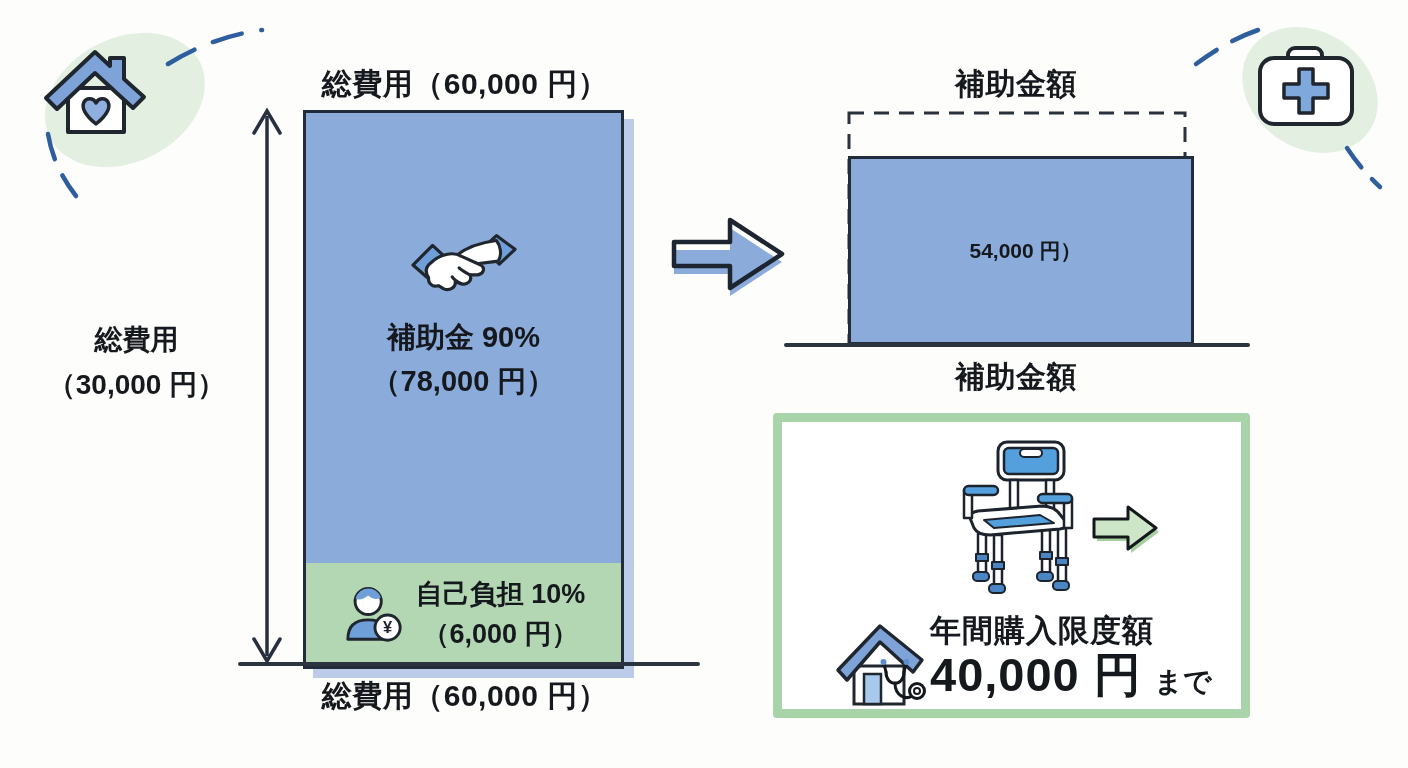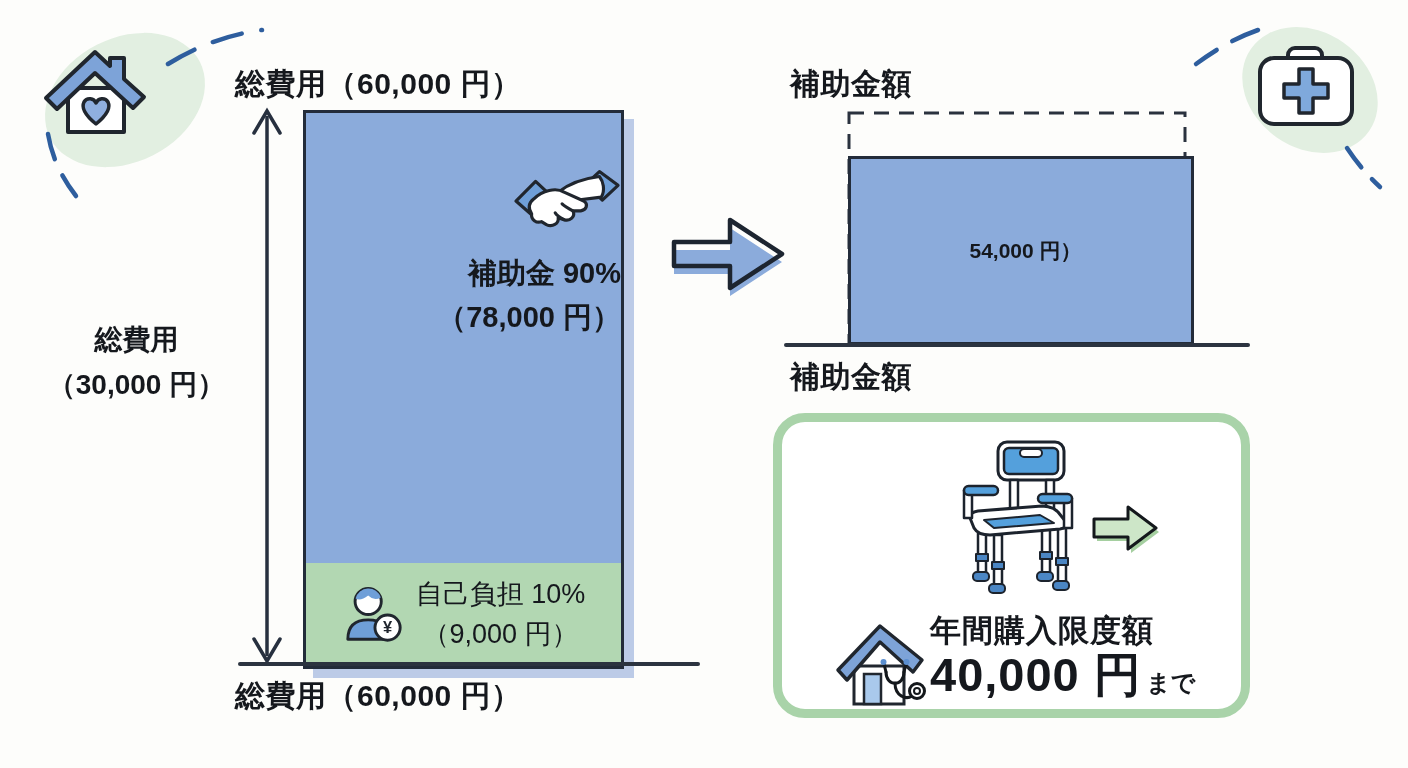--- a/index.html
+++ b/index.html
@@ -1,44 +1,44 @@
 <!DOCTYPE html>
 <html><head>
 <meta charset="utf-8">
 <style>
   html,body{margin:0;padding:0;background:#ffffff;}
   .canvas{position:relative;width:1408px;height:768px;background:#fdfdfb;overflow:hidden;
           font-family:"Liberation Sans","DejaVu Sans",sans-serif;color:#15181d;}
   .abs{position:absolute;}
-  .lbl{position:absolute;font-weight:700;letter-spacing:.5px;}
+  .lbl{position:absolute;font-weight:700;text-align:center;letter-spacing:.5px;}
   .lbl-30{font-size:30px;}
   
   .bar-left{position:absolute;left:303px;top:110px;width:315px;height:553px;
             border:3px solid #232c3a;box-sizing:content-box;background:#8babdb;
             box-shadow:10px 9px 0 #bccbe7;display:flex;flex-direction:column;}
-  .seg-subsidy{height:450px;display:flex;flex-direction:column;align-items:flex-end;
-               padding-top:56px;box-sizing:border-box;}
+  .seg-subsidy{height:450px;display:flex;flex-direction:column;align-items:center;
+               padding-top:120px;box-sizing:border-box;}
   .seg-subsidy .tx{font-size:29px;font-weight:700;line-height:1.52;text-align:center;}
   .seg-selfpay{flex:1;background:#b2d7b2;display:flex;align-items:center;justify-content:center;gap:10px;}
-  .seg-selfpay .tx{font-size:27px;font-weight:400;line-height:1.45;text-align:center;}
+  .seg-selfpay .tx{font-size:27px;font-weight:700;line-height:1.45;text-align:center;}
   .handshake{margin-bottom:16px;}
   .baseline{position:absolute;height:4px;background:#2c3440;border-radius:2px;}
   .side-label{position:absolute;left:14px;top:318px;width:245px;text-align:center;
               font-size:28px;font-weight:700;line-height:1.6;}
   
   .bar-right{position:absolute;left:848px;top:156px;width:331px;height:183px;background:#8babdb;
              border:3px solid #232c3a;display:flex;align-items:center;justify-content:center;
              font-size:21px;font-weight:600;padding-left:9px;}
   
   .limit-box{position:absolute;left:773px;top:413px;width:477px;height:305px;background:#ffffff;
-             border:9px solid #a9d3a9;border-radius:32px;box-sizing:border-box;}
+             border:9px solid #a9d3a9;border-radius:4px;box-sizing:border-box;}
   .limit-title{position:absolute;left:148px;top:188px;width:310px;font-size:31px;font-weight:700;letter-spacing:1px;}
   .limit-amount{position:absolute;left:148px;top:222px;width:320px;font-weight:700;}
   .limit-amount .big{font-size:47px;letter-spacing:1px;}
-  .limit-amount .small{font-size:24px;}
+  .limit-amount .small{font-size:28px;margin-left:8px;}
 </style>
 </head>
 <body>
 
 <div class="canvas">
 
   <svg class="abs" style="left:0;top:0" width="290" height="225" viewBox="0 0 290 225">
     <ellipse cx="125" cy="100" rx="84" ry="62" transform="rotate(-27 125 100)" fill="#e2efe1"></ellipse>
     <path d="M168,64 C200,44 232,34 262,30" fill="none" stroke="#2e5e9e" stroke-width="4.5" stroke-dasharray="30 20" stroke-linecap="round"></path>
     <path d="M48,134 C52,158 62,178 76,196" fill="none" stroke="#2e5e9e" stroke-width="4.5" stroke-dasharray="26 18" stroke-linecap="round"></path>
@@ -91,21 +91,21 @@
     <div class="seg-selfpay">
       <svg width="64" height="62" viewBox="0 0 66 62">
         <circle cx="27" cy="17" r="13.5" fill="#ffffff" stroke="#20262e" stroke-width="3"></circle>
         <path d="M14,14 A13.5,13.5 0 0 1 40,13 Q33,17 27,11 Q19,17 14,14 Z" fill="#6f9fd8"></path>
         <path d="M6,56 Q6,36 27,36 Q48,36 48,56 Z" fill="#6f9fd8" stroke="#20262e" stroke-width="3" stroke-linejoin="round"></path>
         <circle cx="47" cy="44" r="13" fill="#ffffff" stroke="#20262e" stroke-width="3"></circle>
         <text x="47" y="50" font-size="17" font-weight="bold" text-anchor="middle" fill="#20262e">¥</text>
       </svg>
       <div>
         <div class="tx">自己負担 10%</div>
-        <div class="tx">（9,000 円）</div>
+        <div class="tx">（6,000 円）</div>
       </div>
     </div>
   </div>
 
   <div class="baseline" style="left:238px;top:662px;width:462px"></div>
 
   <div class="lbl lbl-30" style="left:235px;top:676px;width:460px">総費用（60,000 円）</div>
 
   <svg class="abs" style="left:668px;top:210px" width="122" height="96" viewBox="0 0 122 96">
     <polygon points="6,32 62,32 62,10 114,44 62,78 62,56 6,56" fill="#8babdb" transform="translate(0,8)"></polygon>

